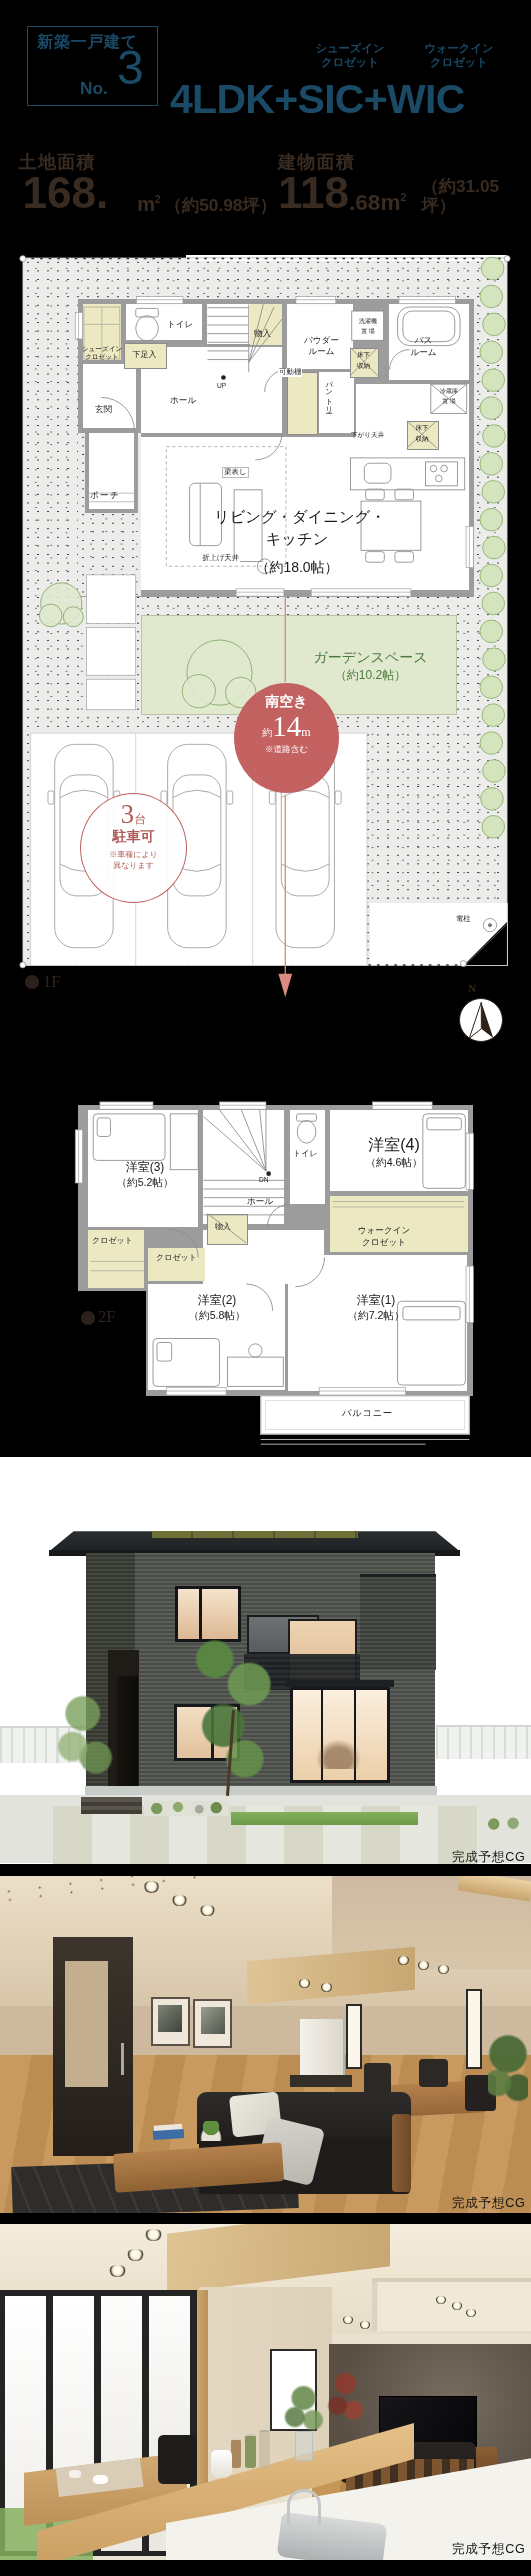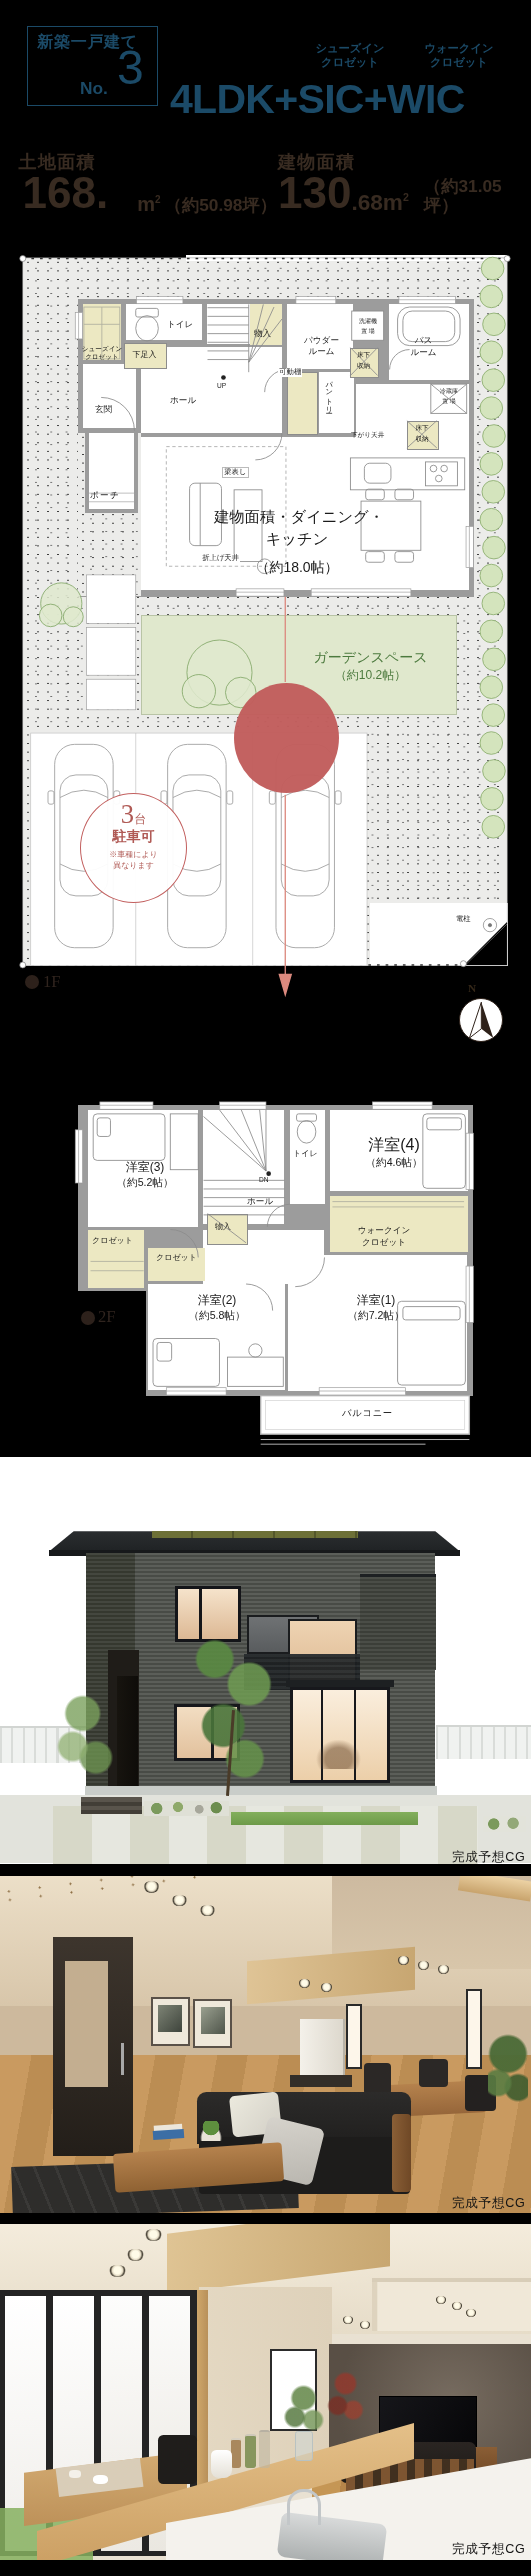--- a/index.html
+++ b/index.html
@@ -51,21 +51,21 @@
       <span style="font-size:44px;font-weight:bold;line-height:1;">168.</span>
       <span style="display:inline-block;width:29px;"></span>
       <span style="font-size:20px;font-weight:bold;line-height:1.05;">
         <span>m</span><sup style="font-size:10px;">2</sup>
       </span>
       <span style="font-size:17.3px;font-weight:bold;line-height:1.1;margin-left:4px;">（約50.98坪）</span>
     </div>
 
     <div class="lbl dkbrown" style="left:278px;top:152px;font-size:18px;font-weight:bold;letter-spacing:1.3px;">建物面積</div>
     <div class="abs dkbrown" style="left:278px;top:171px;display:flex;align-items:flex-end;height:44px;">
-      <span style="font-size:44px;font-weight:bold;line-height:1;">130</span>
+      <span style="font-size:44px;font-weight:bold;line-height:1;">118</span>
       <span style="font-size:22.6px;font-weight:bold;line-height:1.05;">.68</span>
       <span style="font-size:22.6px;font-weight:bold;line-height:1.05;">
         <span>m</span><sup style="font-size:10.6px;">2</sup>
       </span>
       <span style="font-size:17.3px;font-weight:bold;line-height:1.1;margin-left:15px;">（約31.05坪）</span>
     </div>
   </div>
 
   <div class="abs dots" style="left:22.6px;top:258px;width:484px;height:708px;"></div>
   <div class="abs" style="left:186px;top:255px;width:321px;height:6px;background:#fff;"></div>
@@ -131,28 +131,35 @@
     <div>床下</div>
     <div>収納</div>
   </div>
   <div class="lbl" style="left:351px;top:431px;font-size:6.6px;">下がり天井</div>
   <div class="lbl" style="left:222px;top:467px;font-size:7.3px;border:0.7px solid #bbb;padding:0 1.3px;background:#fff;">梁表し</div>
   <div class="lbl" style="left:95px;top:404px;font-size:8.6px;">玄関</div>
   <div class="lbl" style="left:170px;top:395px;font-size:8.6px;">ホール</div>
   <div class="lbl" style="left:217px;top:382px;font-size:6.6px;">UP</div>
   <div class="lbl" style="left:90px;top:490px;font-size:8.6px;letter-spacing:1.3px;">ポーチ</div>
   <div class="lbl ctr" style="left:214px;top:508px;width:166px;">
-    <div style="font-size:15.3px;">建物面積・ダイニング・</div>
+    <div style="font-size:15.3px;">リビング・ダイニング・</div>
     <div style="font-size:15.3px;margin-top:4px;">キッチン</div>
     <div style="font-size:14px;margin-top:10px;">（約18.0帖）</div>
   </div>
   <div class="lbl" style="left:201px;top:554px;font-size:7.3px;background:#fff;padding:0 1.3px;">折上げ天井</div>
   <div class="lbl" style="left:456px;top:915px;font-size:7.3px;">電柱</div>
 
   <div class="abs" style="left:234px;top:683px;width:105px;height:110px;border-radius:50%;background:rgba(193,93,92,.97);z-index:8;"></div>
+  <div class="lbl ctr serif" style="left:234px;top:694px;width:105px;color:#fff;z-index:9;">
+    <div style="font-size:14px;font-weight:bold;">南空き</div>
+    <div style="margin-top:1.3px;">
+      <span style="font-size:10px;">約</span><span style="font-size:29px;line-height:1;">14</span><span style="font-size:12px;">m</span>
+    </div>
+    <div style="font-size:8.6px;margin-top:2.7px;">※道路含む</div>
+  </div>
 
   <div class="abs" style="left:80px;top:793px;width:107px;height:110px;border-radius:50%;background:rgba(255,255,255,.95);border:1.3px solid #c25f5e;box-sizing:border-box;z-index:8;"></div>
   <div class="lbl ctr serif" style="left:80px;top:801px;width:107px;color:#b05a55;z-index:9;">
     <div>
       <span style="font-size:26.6px;line-height:1;">3</span><span style="font-size:12px;">台</span>
     </div>
     <div style="font-size:14px;font-weight:bold;margin-top:1.3px;">駐車可</div>
     <div style="font-size:8px;margin-top:4px;">※車種により</div>
     <div style="font-size:8px;margin-top:1.3px;">異なります</div>
   </div>

